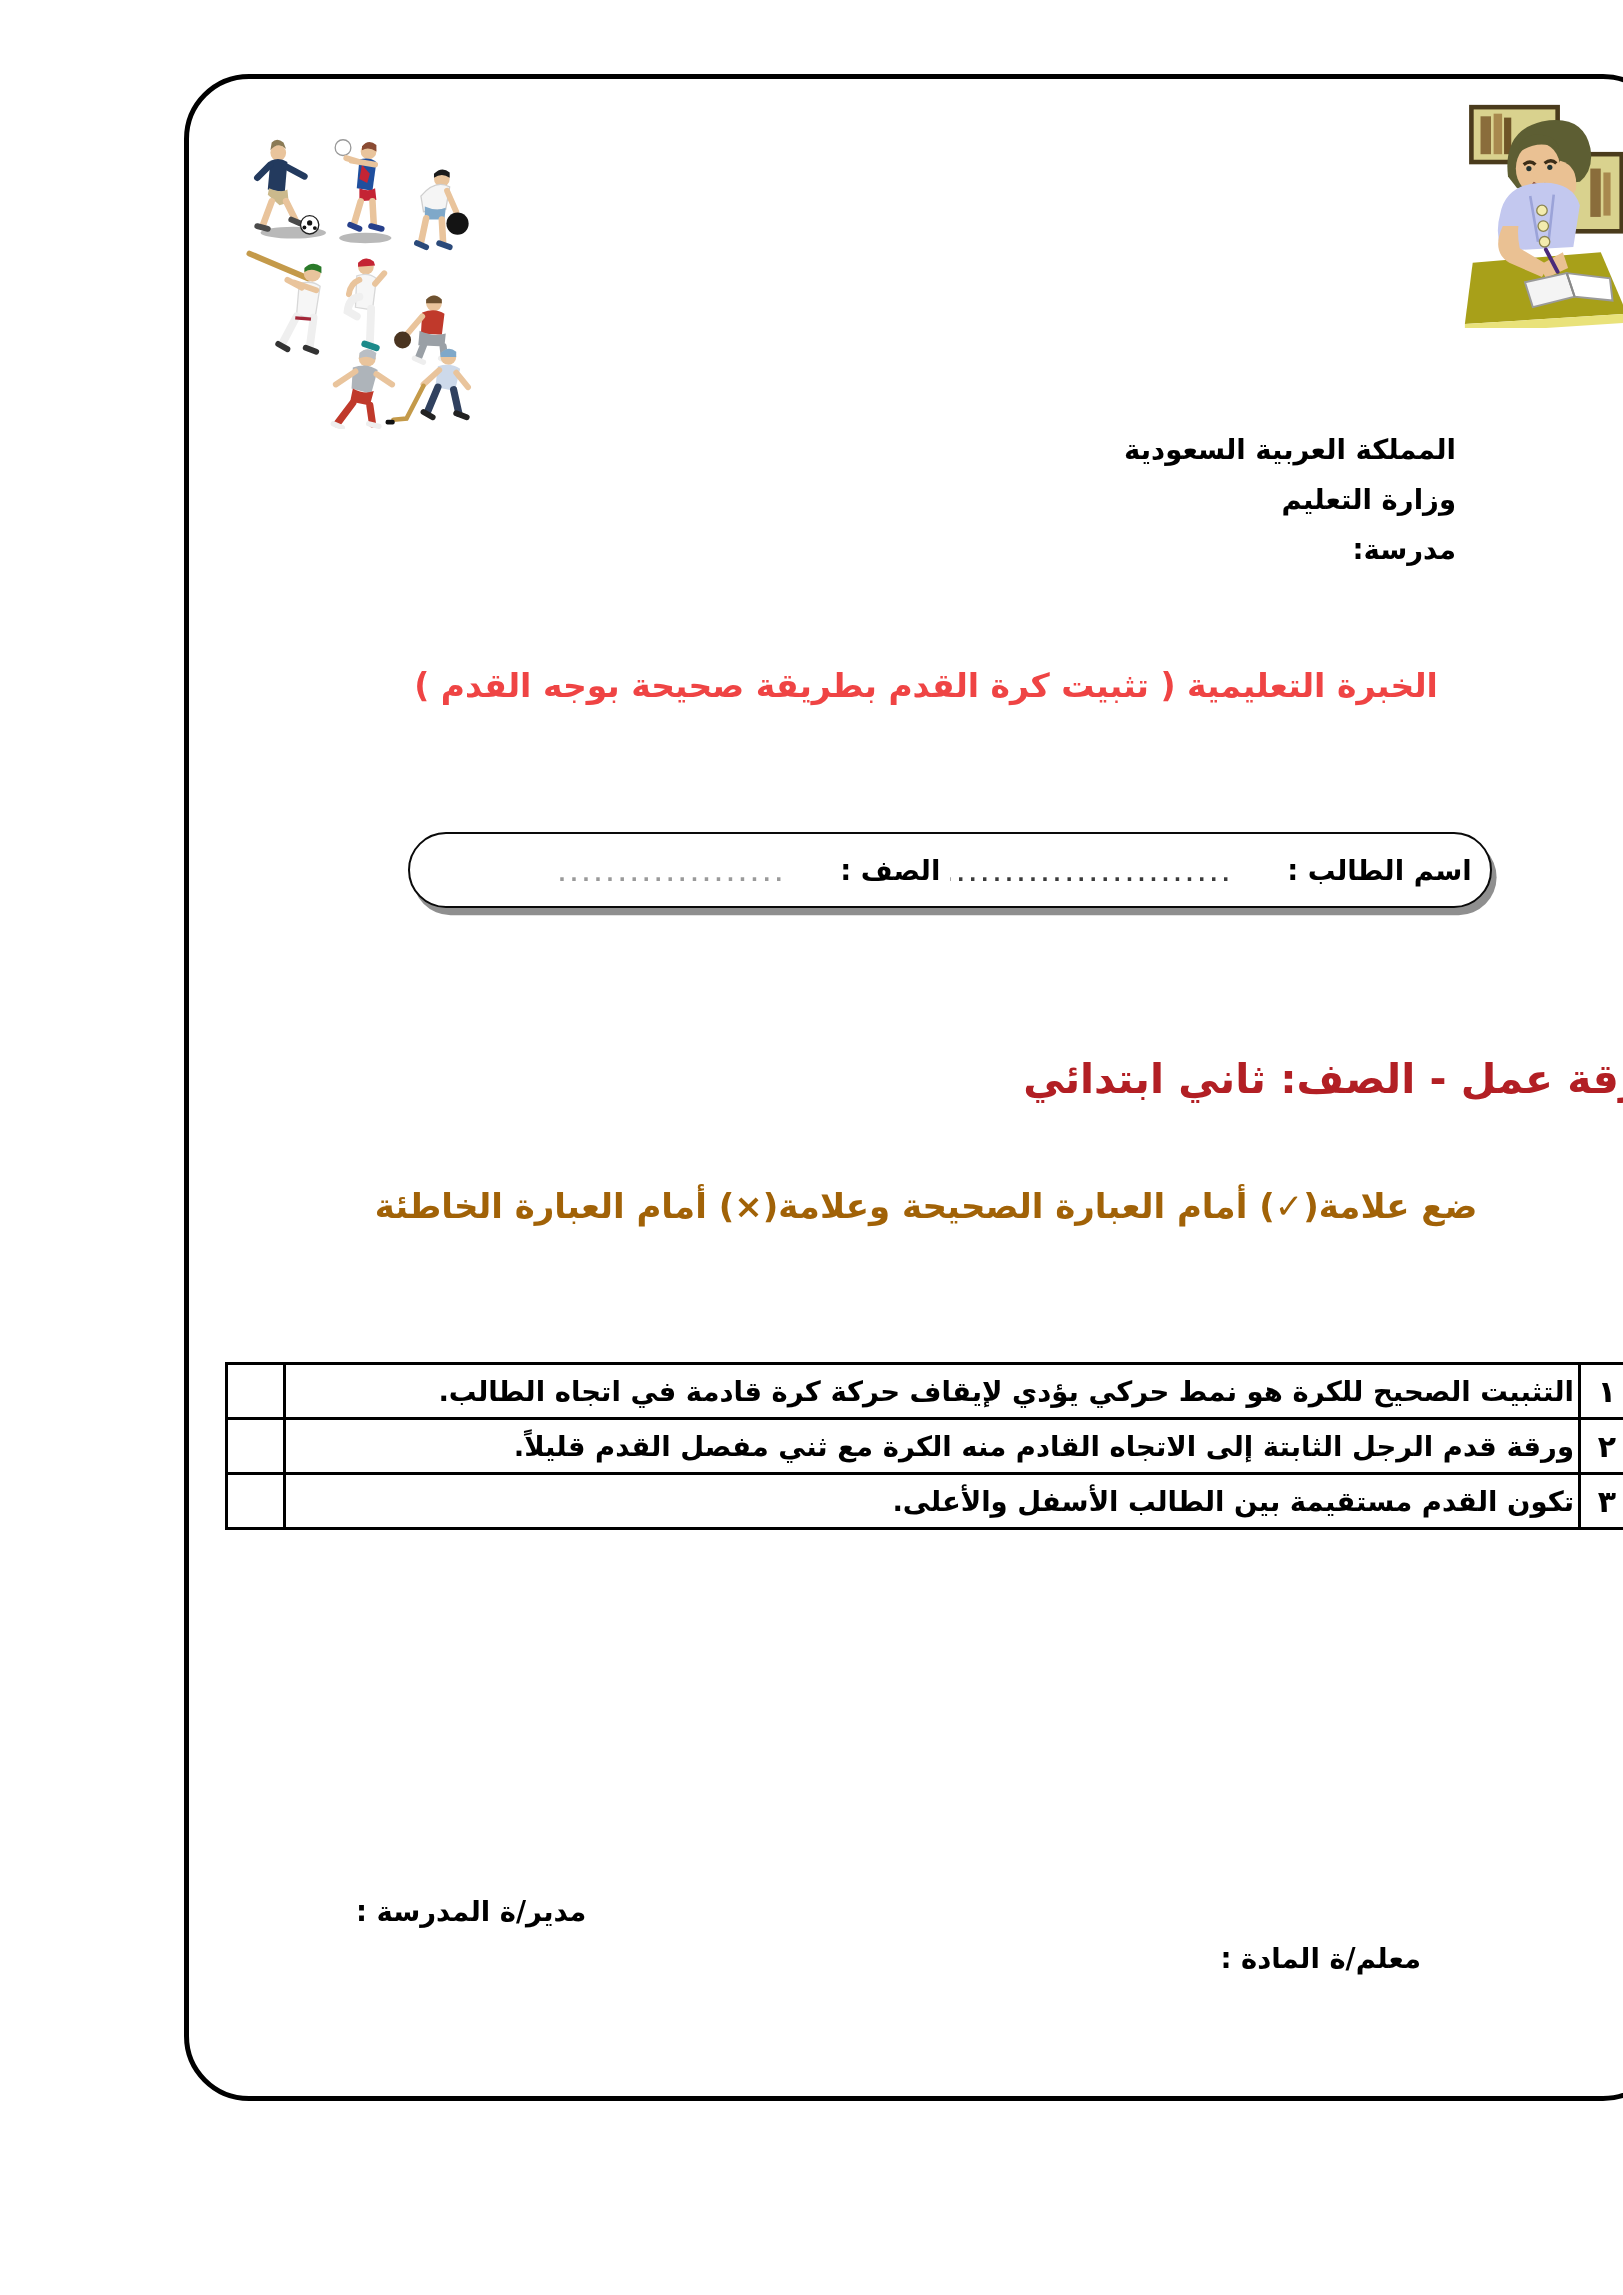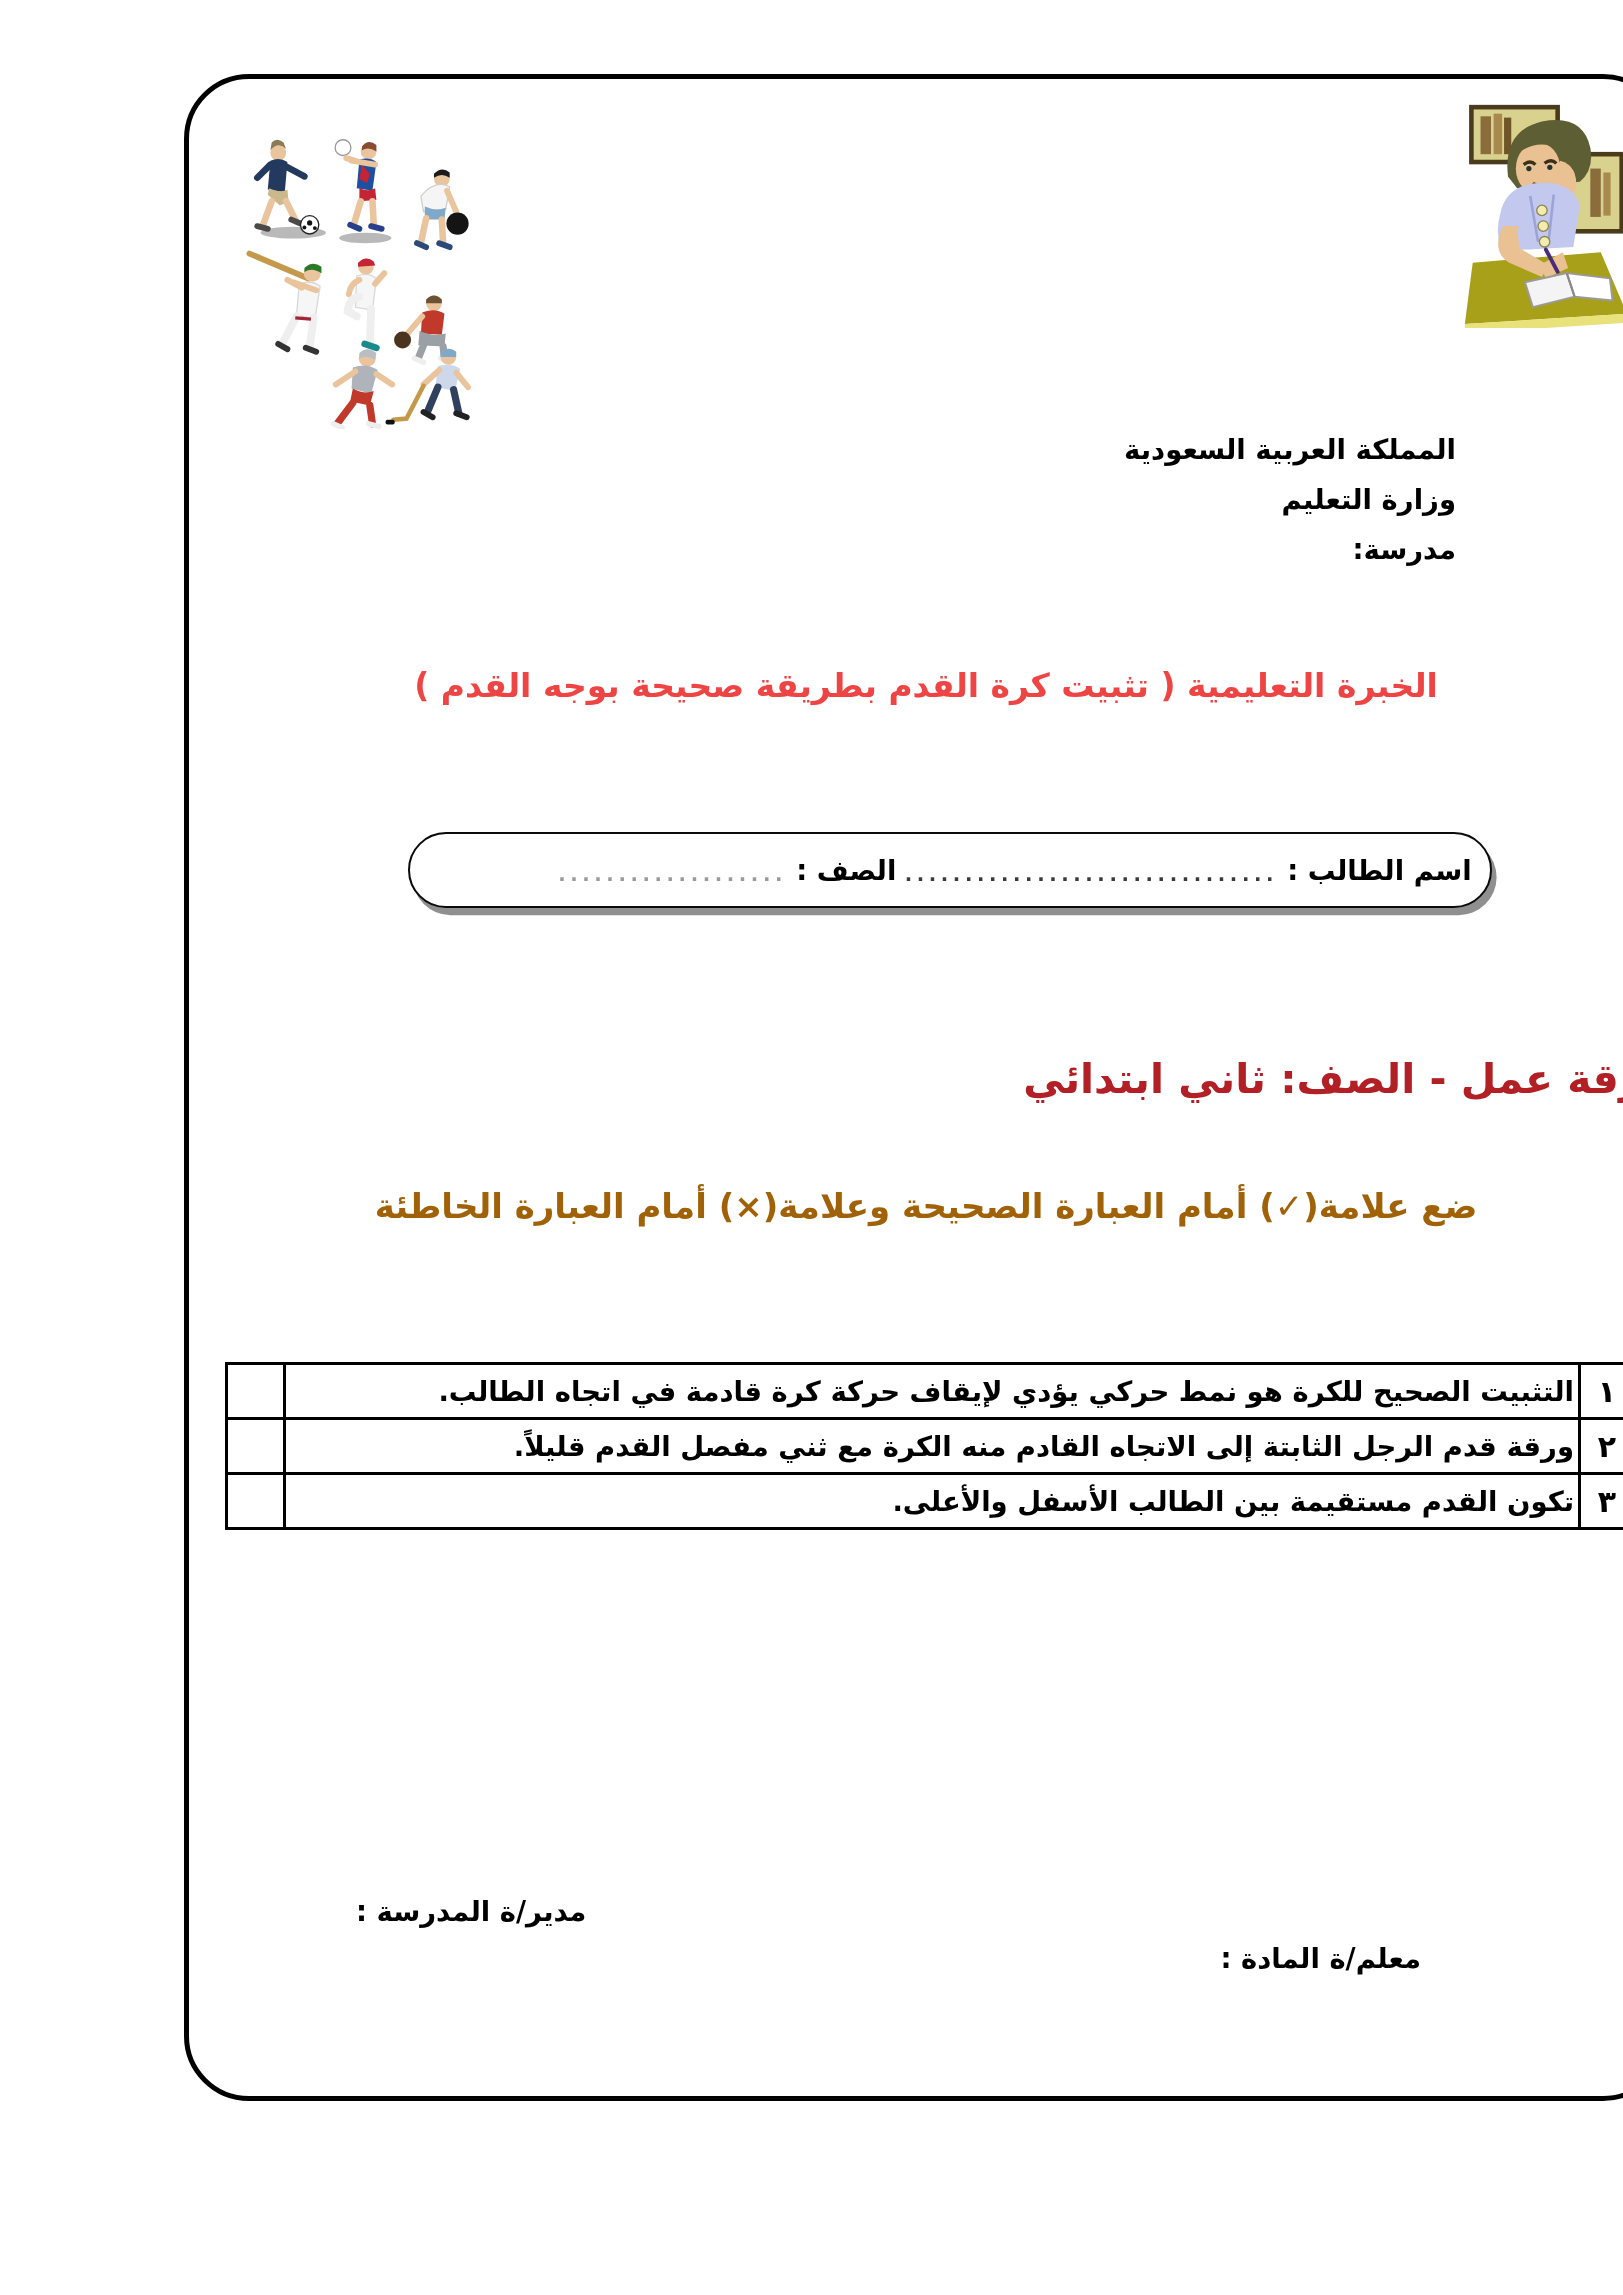--- a/index.html
+++ b/index.html
@@ -21,21 +21,21 @@
   .title-lesson{top:666px;font-size:33px;}
   .title-worksheet{top:1055px;font-size:41px;letter-spacing:0.7px;text-align:right;}
   .title-instruction{top:1186px;font-size:34px;}
   .student-box{
     position:absolute;left:308px;top:832px;width:1084px;height:76px;box-sizing:border-box;
     border:2.6px solid #0a0a0a;border-radius:38px;background:#fff;
     box-shadow:4.6px 7.2px 0 #8f8f8f;
     display:flex;align-items:center;direction:rtl;
     padding:0 18.3px 0 134px;font-weight:bold;font-size:27.5px;white-space:nowrap;
   }
-  .student-box .lbl{flex:0 0 auto;}
+  .student-box .lbl{flex:0 0 auto;margin-left:44px;}
   .dots{overflow:hidden;letter-spacing:4.6px;font-size:19.6px;font-weight:bold;transform:translateY(3.9px);}
   .dots.d1{flex:1 1 auto;margin:0 9.2px;color:#3a3a3a;}
   .dots.d2{flex:0 0 243px;margin-right:9.2px;color:#9a9a9a;}
   .wtable{
     position:absolute;left:125px;top:1362px;width:1411px;box-sizing:border-box;
     border:3.9px solid #000;direction:rtl;background:#fff;
   }
   .trow{display:grid;grid-template-columns:55px 1fr 58px;height:52px;}
   .trow.sep{border-bottom:3.9px solid #000;}
   .cell{display:flex;align-items:center;box-sizing:border-box;}

